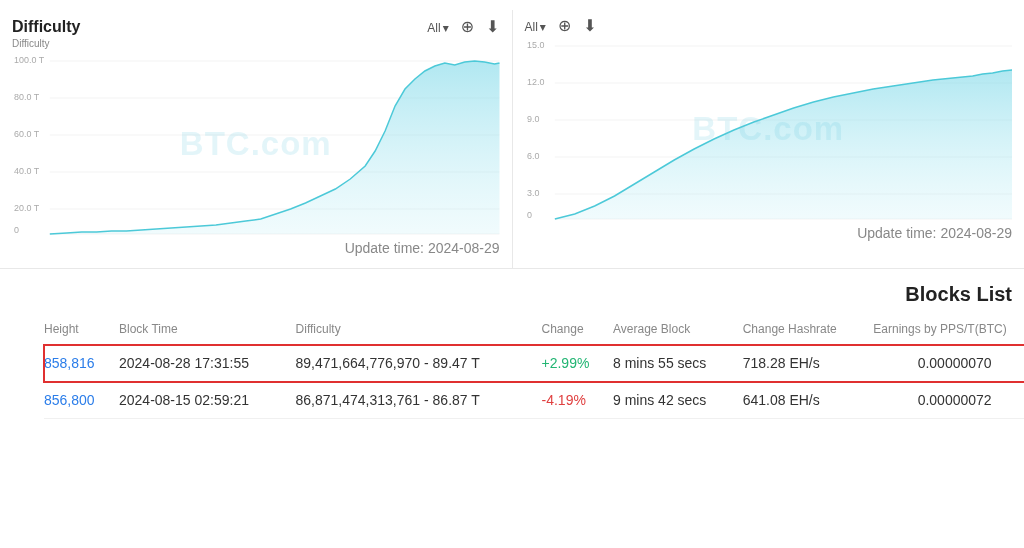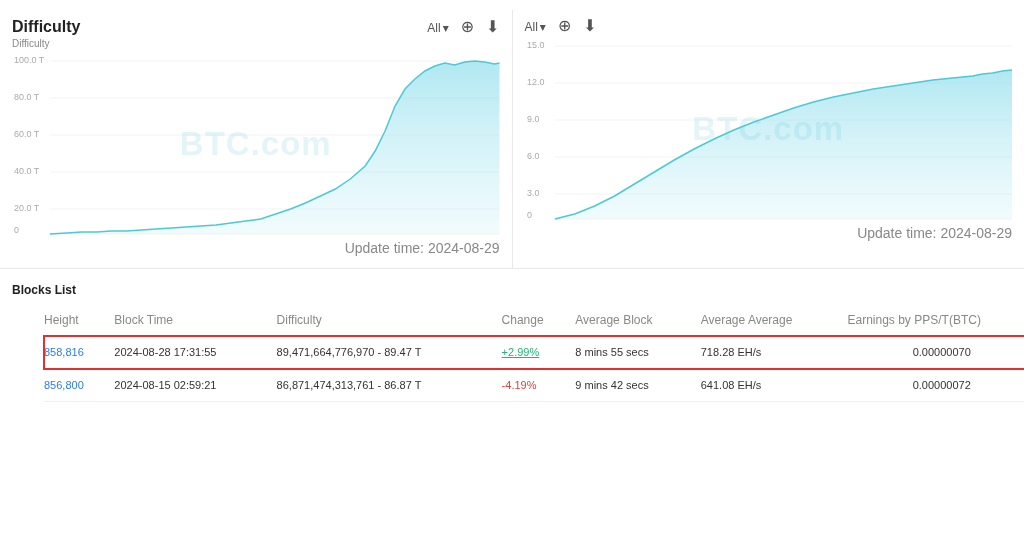--- a/index.html
+++ b/index.html
@@ -102,24 +102,25 @@
       text-align: right;
       margin-top: 4px;
       padding-bottom: 6px;
     }
 
     .bottom-section {
       padding: 14px 12px 0 12px;
     }
 
     .blocks-list-title {
-      font-size: 12px;
+      font-size: 20px;
       font-weight: 600;
       color: #222;
       margin-bottom: 12px;
+      text-align: right;
     }
 
     .table-wrapper {
       width: 100%;
       margin-left: 32px;
     }
 
     table {
       width: 100%;
       border-collapse: collapse;
@@ -129,42 +130,41 @@
       font-size: 12px;
       color: #888;
       font-weight: 400;
       text-align: left;
       padding: 4px 8px 8px 0;
       border-bottom: 1px solid #e8e8e8;
     }
 
     tbody td {
       padding: 10px 8px 10px 0;
-      font-size: 11px;
+      font-size: 14px;
       border-bottom: 1px solid #f0f0f0;
       vertical-align: middle;
     }
 
     .highlighted-row {
       outline: 2px solid #e03030;
       outline-offset: -1px;
     }
 
     .highlighted-row td {
       background: #fff;
     }
 
     .link-blue {
       color: #2b7de9;
       text-decoration: none;
     }
 
     .change-positive {
       color: #22b573;
-      text-decoration: underline;
     }
 
     .change-negative {
       color: #e04040;
     }
 
     .th-earnings {
       padding-right: 0;
     }
 
@@ -322,21 +322,21 @@
   <div class="blocks-list-title">Blocks List</div>
   <div class="table-wrapper">
     <table>
       <thead>
         <tr>
           <th>Height</th>
           <th>Block Time</th>
           <th>Difficulty</th>
           <th>Change</th>
           <th>Average Block</th>
-          <th>Average Average</th>
+          <th>Change Hashrate</th>
           <th class="th-earnings">Earnings by PPS/T(BTC)</th>
         </tr>
       </thead>
       <tbody id="blocks-tbody">
       <tr class="highlighted-row">
             <td><a class="link-blue" href="#">858,816</a></td>
             <td>2024-08-28 17:31:55</td>
             <td>89,471,664,776,970 - 89.47 T</td>
             <td class="change-positive">+2.99%</td>
             <td>8 mins 55 secs</td>

